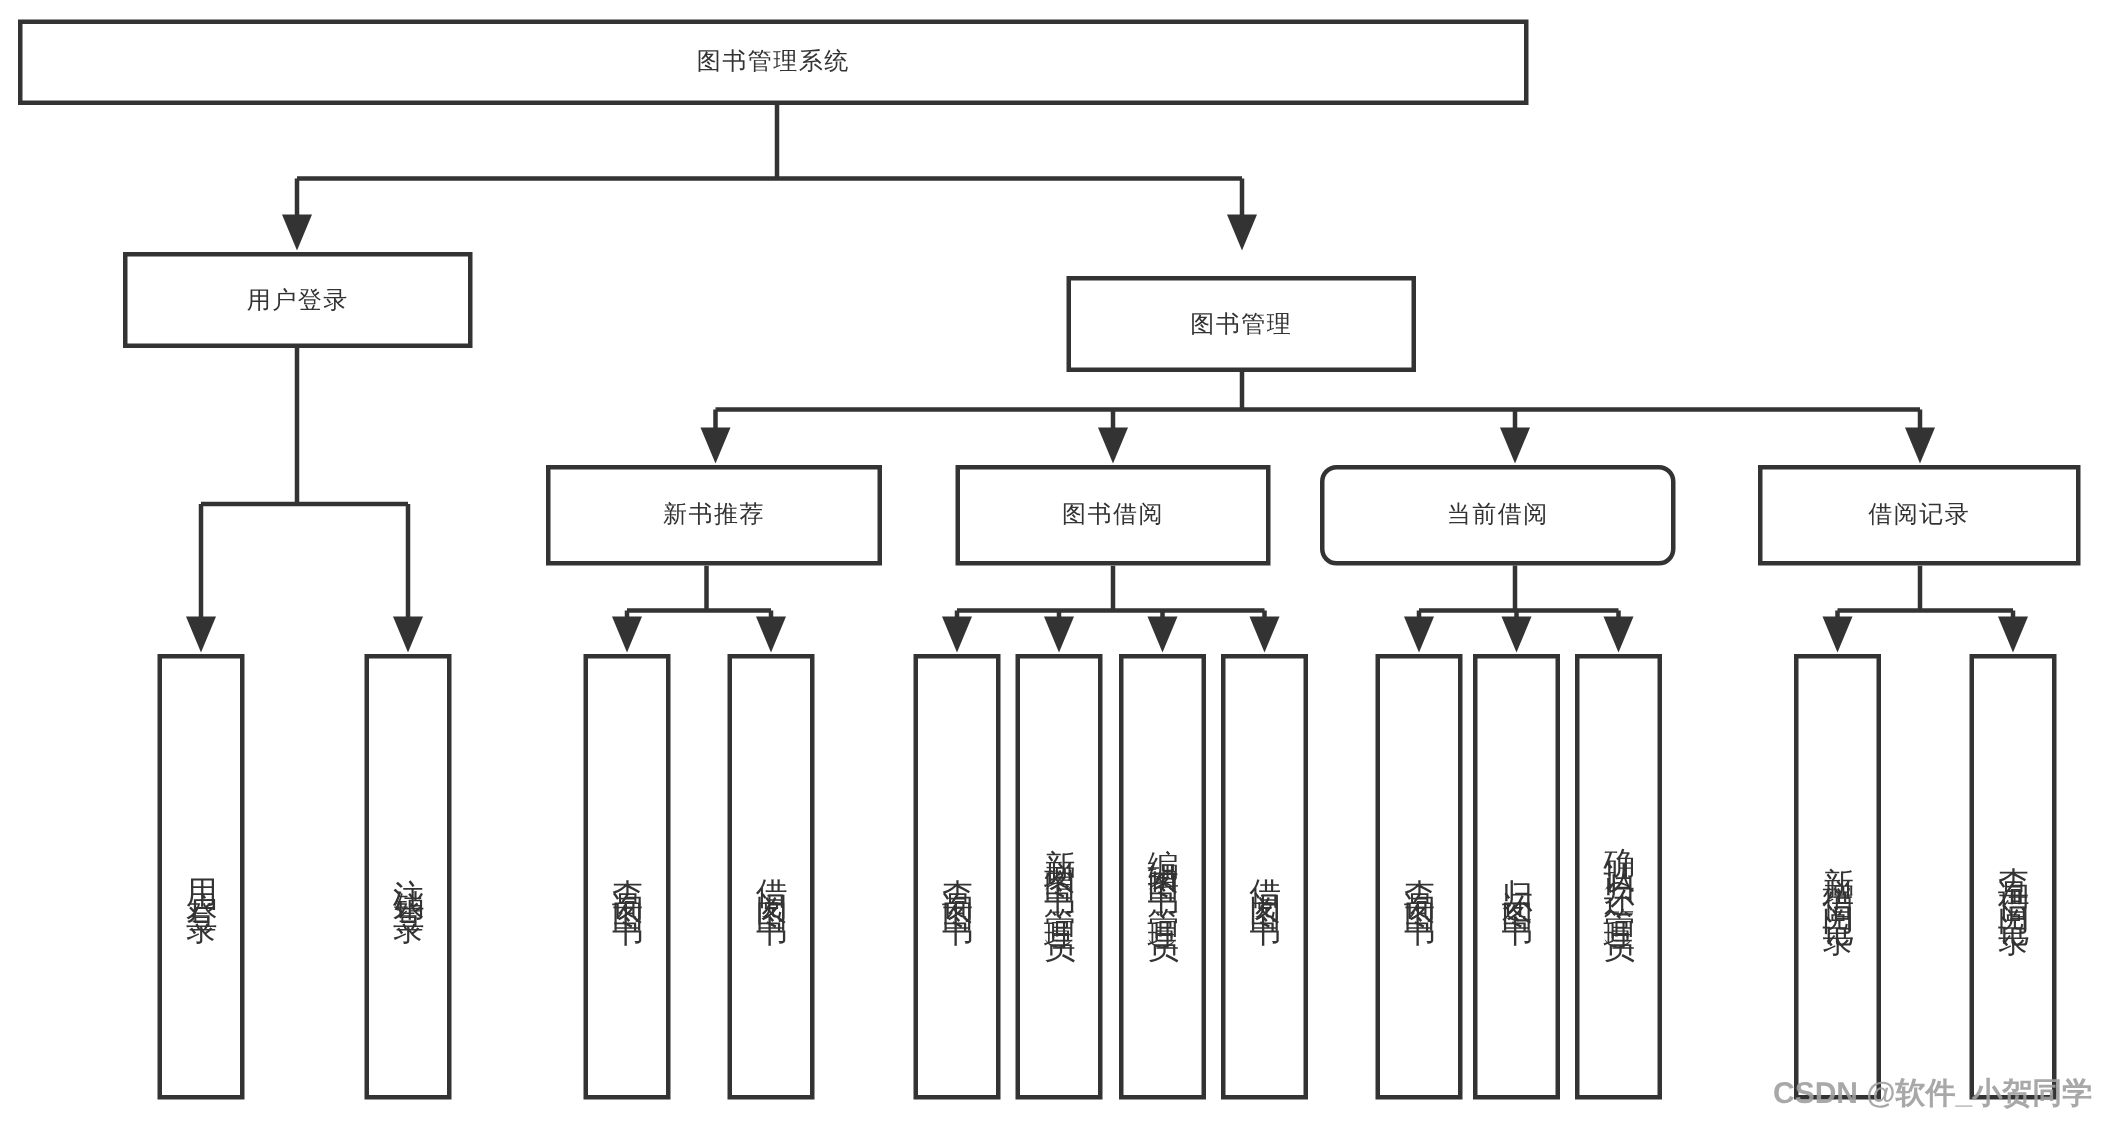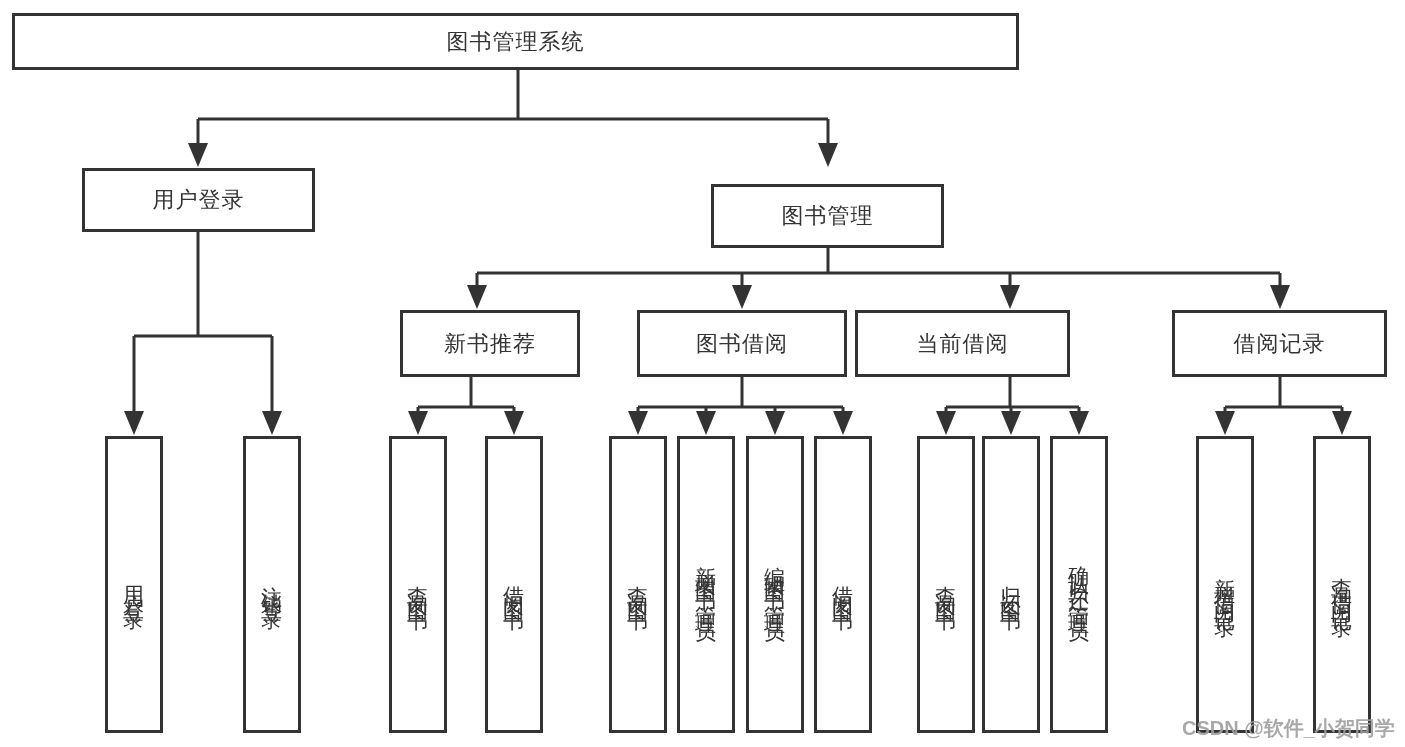--- a/index.html
+++ b/index.html
@@ -19,21 +19,21 @@
   }
   .wires{position:absolute;left:0;top:0;}
   .node{
     position:absolute;
     box-sizing:border-box;
     border:3px solid var(--line-color);
     background:#ffffff;
     display:flex;align-items:center;justify-content:center;
   }
   .node .lbl{
-    font-size:22px;
+    font-size:16px;
     letter-spacing:1px;
     white-space:nowrap;
   }
   .node.leaf .lbl{
     writing-mode:vertical-rl;
     text-orientation:mixed;
     font-size:21px;
     letter-spacing:8px;
     line-height:1;
   }
@@ -100,27 +100,27 @@
     <span class="lbl">图书管理系统</span>
   </div>
 
   <div class="node" style="left:82px;top:168px;width:233px;height:64px;">
     <span class="lbl">用户登录</span>
   </div>
   <div class="node" style="left:711px;top:184px;width:233px;height:64px;">
     <span class="lbl">图书管理</span>
   </div>
 
-  <div class="node" style="left:364px;top:310px;width:180px;height:67px;margin-left:36px;">
+  <div class="node" style="left:364px;top:310px;width:224px;height:67px;">
     <span class="lbl">新书推荐</span>
   </div>
   <div class="node" style="left:637px;top:310px;width:210px;height:67px;">
     <span class="lbl">图书借阅</span>
   </div>
-  <div class="node" style="left:855px;top:310px;width:215px;height:67px;">
+  <div class="node" style="left:880px;top:310px;width:237px;height:67px;border-radius:11px;">
     <span class="lbl">当前借阅</span>
   </div>
   <div class="node" style="left:1172px;top:310px;width:215px;height:67px;">
     <span class="lbl">借阅记录</span>
   </div>
 
   <div class="node leaf" style="left:105px;top:436px;width:58px;height:297px;">
     <span class="lbl">用户登录</span>
   </div>
   <div class="node leaf" style="left:243px;top:436px;width:58px;height:297px;">

